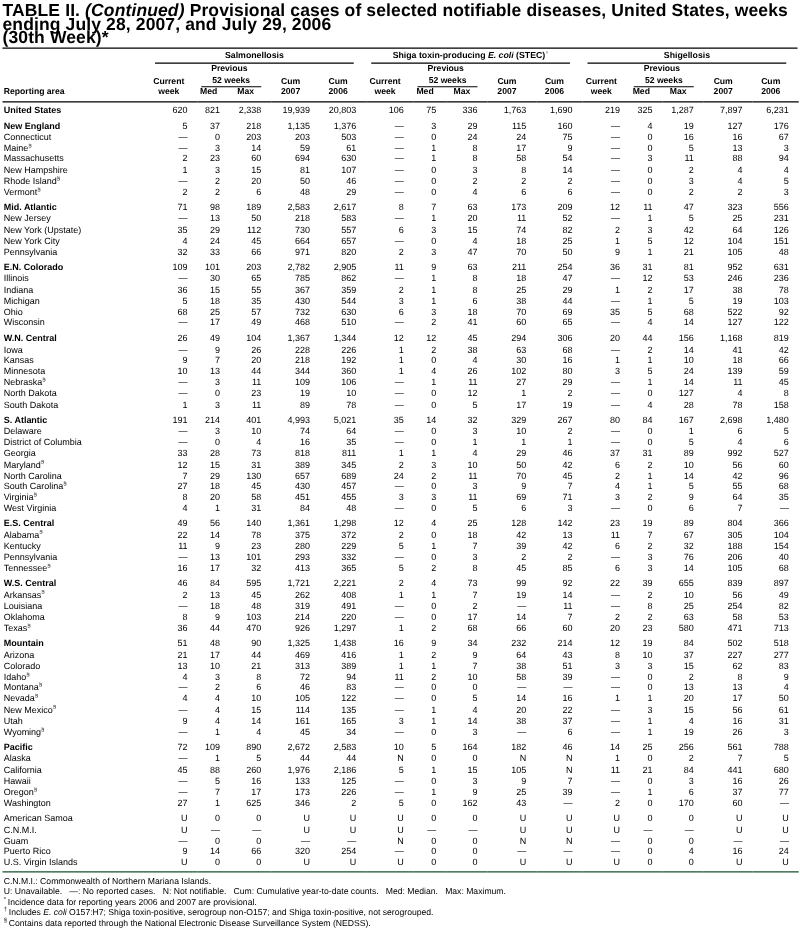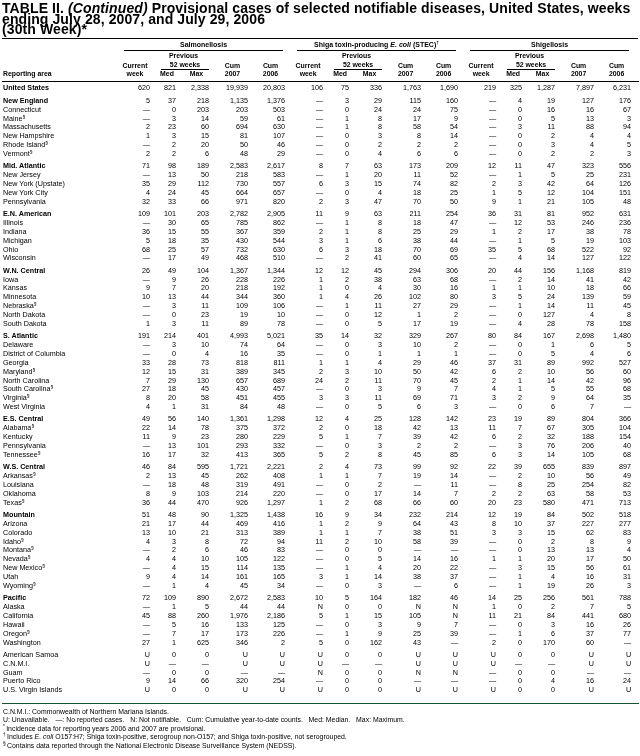--- a/index.html
+++ b/index.html
@@ -51,21 +51,21 @@
   th.area-h { text-align: left; padding-left: 1px; }
   tr.h-bottom th { border-bottom: 1px solid #000; padding-bottom: 2px; }
 
   
   tbody td { font-size: 7.2px; line-height: 8.85px; }
   td.area { text-align: left; padding-left: 1px; }
   td.num  { text-align: right; padding-right: 8px; }
   tr.bold td.area { font-weight: bold; }
   tr.spacer td { height: 3.6px; line-height: 3.6px; font-size: 1px; }
   tbody tr.first td { padding-top: 2.5px; }
-  tbody tr.last td { padding-bottom: 8px; }
+  tbody tr.last td { padding-bottom: 2px; }
   sup { font-size: 5px; line-height: 0; vertical-align: super; }
 
   
   .footnotes { margin-top: 3.5px; padding-left: 1px; }
   .fn {
     font-size: 6.9px; line-height: 8.5px;
     white-space: pre-wrap;
   }
   .fn sup { font-size: 4.8px; }
   .fn i { font-style: italic; }
@@ -402,21 +402,21 @@
           <td class="num">9</td>
           <td class="num">1</td>
           <td class="num">21</td>
           <td class="num">105</td>
           <td class="num">48</td>
         </tr>
         <tr class="spacer">
           <td colspan="16"></td>
         </tr>
         <tr class="bold">
-          <td class="area">E.N. American</td>
+          <td class="area">E.N. Colorado</td>
           <td class="num">109</td>
           <td class="num">101</td>
           <td class="num">203</td>
           <td class="num">2,782</td>
           <td class="num">2,905</td>
           <td class="num">11</td>
           <td class="num">9</td>
           <td class="num">63</td>
           <td class="num">211</td>
           <td class="num">254</td>

